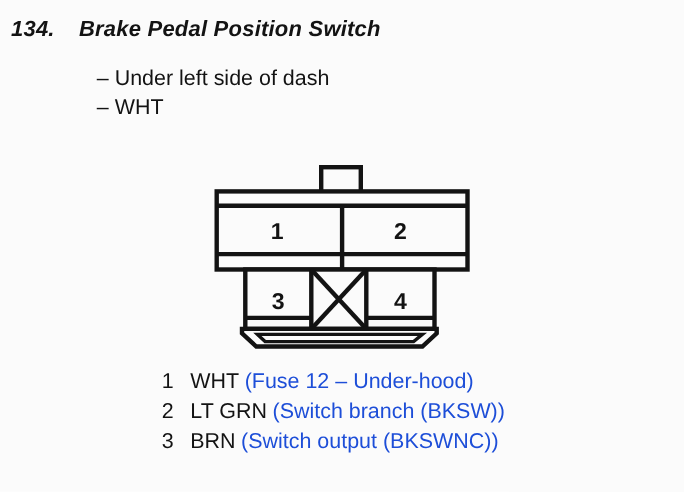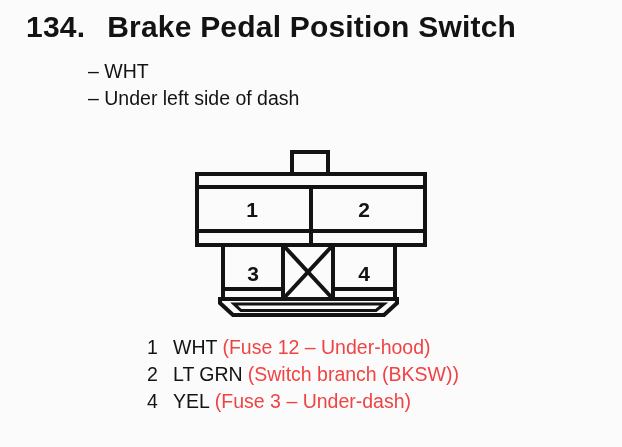--- a/index.html
+++ b/index.html
@@ -7,27 +7,28 @@
     position: relative;
     width: 622px;
     height: 447px;
     background: #fbfbfb;
     font-family: "Liberation Sans", sans-serif;
     color: #131313;
     overflow: hidden;
   }
   .title {
     position: absolute;
-    left: 26px;
+    left: 10px;
     top: 9px;
-    font-size: 30px;
+    font-size: 20px;
     line-height: 36px;
     font-weight: bold;
     white-space: nowrap;
     letter-spacing: 0.2px;
+    font-style: italic;
   }
   .title .title-text { margin-left: 22px; }
   .notes {
     position: absolute;
     left: 88px;
     top: 58px;
     font-size: 19.5px;
     line-height: 27px;
     white-space: nowrap;
   }
@@ -66,36 +67,36 @@
     top: 334px;
     font-size: 19.5px;
     line-height: 26.8px;
     white-space: nowrap;
   }
   .pin-row .pin-num {
     display: inline-block;
     width: 26px;
   }
   .pin-row .pin-desc {
-    color: #ef4444;
+    color: #1d4ed8;
     margin-left: 5px;
   }
 </style>
 </head>
 <body>
 
 <div class="page">
 
   <div class="title">
     <span>134.</span><span class="title-text">Brake Pedal Position Switch</span>
   </div>
 
   <div class="notes">
+    <div>– Under left side of dash</div>
     <div>– WHT</div>
-    <div>– Under left side of dash</div>
   </div>
 
   <svg class="connector-svg" viewBox="0 0 622 447">
 
     <rect class="box" x="292" y="152" width="36" height="26"></rect>
 
     <rect class="box" x="197" y="174" width="228" height="71"></rect>
     <line class="ln" x1="197" y1="187" x2="425" y2="187"></line>
     <line class="ln" x1="197" y1="231" x2="425" y2="231"></line>
     <line class="ln" x1="311" y1="187" x2="311" y2="245"></line>
@@ -118,17 +119,17 @@
   </svg>
 
   <div class="pin-list">
     <div class="pin-row">
       <span class="pin-num">1</span><span class="pin-wire">WHT</span><span class="pin-desc">(Fuse 12 – Under-hood)</span>
     </div>
     <div class="pin-row">
       <span class="pin-num">2</span><span class="pin-wire">LT GRN</span><span class="pin-desc">(Switch branch (BKSW))</span>
     </div>
     <div class="pin-row">
-      <span class="pin-num">4</span><span class="pin-wire">YEL</span><span class="pin-desc">(Fuse 3 – Under-dash)</span>
+      <span class="pin-num">3</span><span class="pin-wire">BRN</span><span class="pin-desc">(Switch output (BKSWNC))</span>
     </div>
   </div>
 
 </div>
 
 </body></html>

